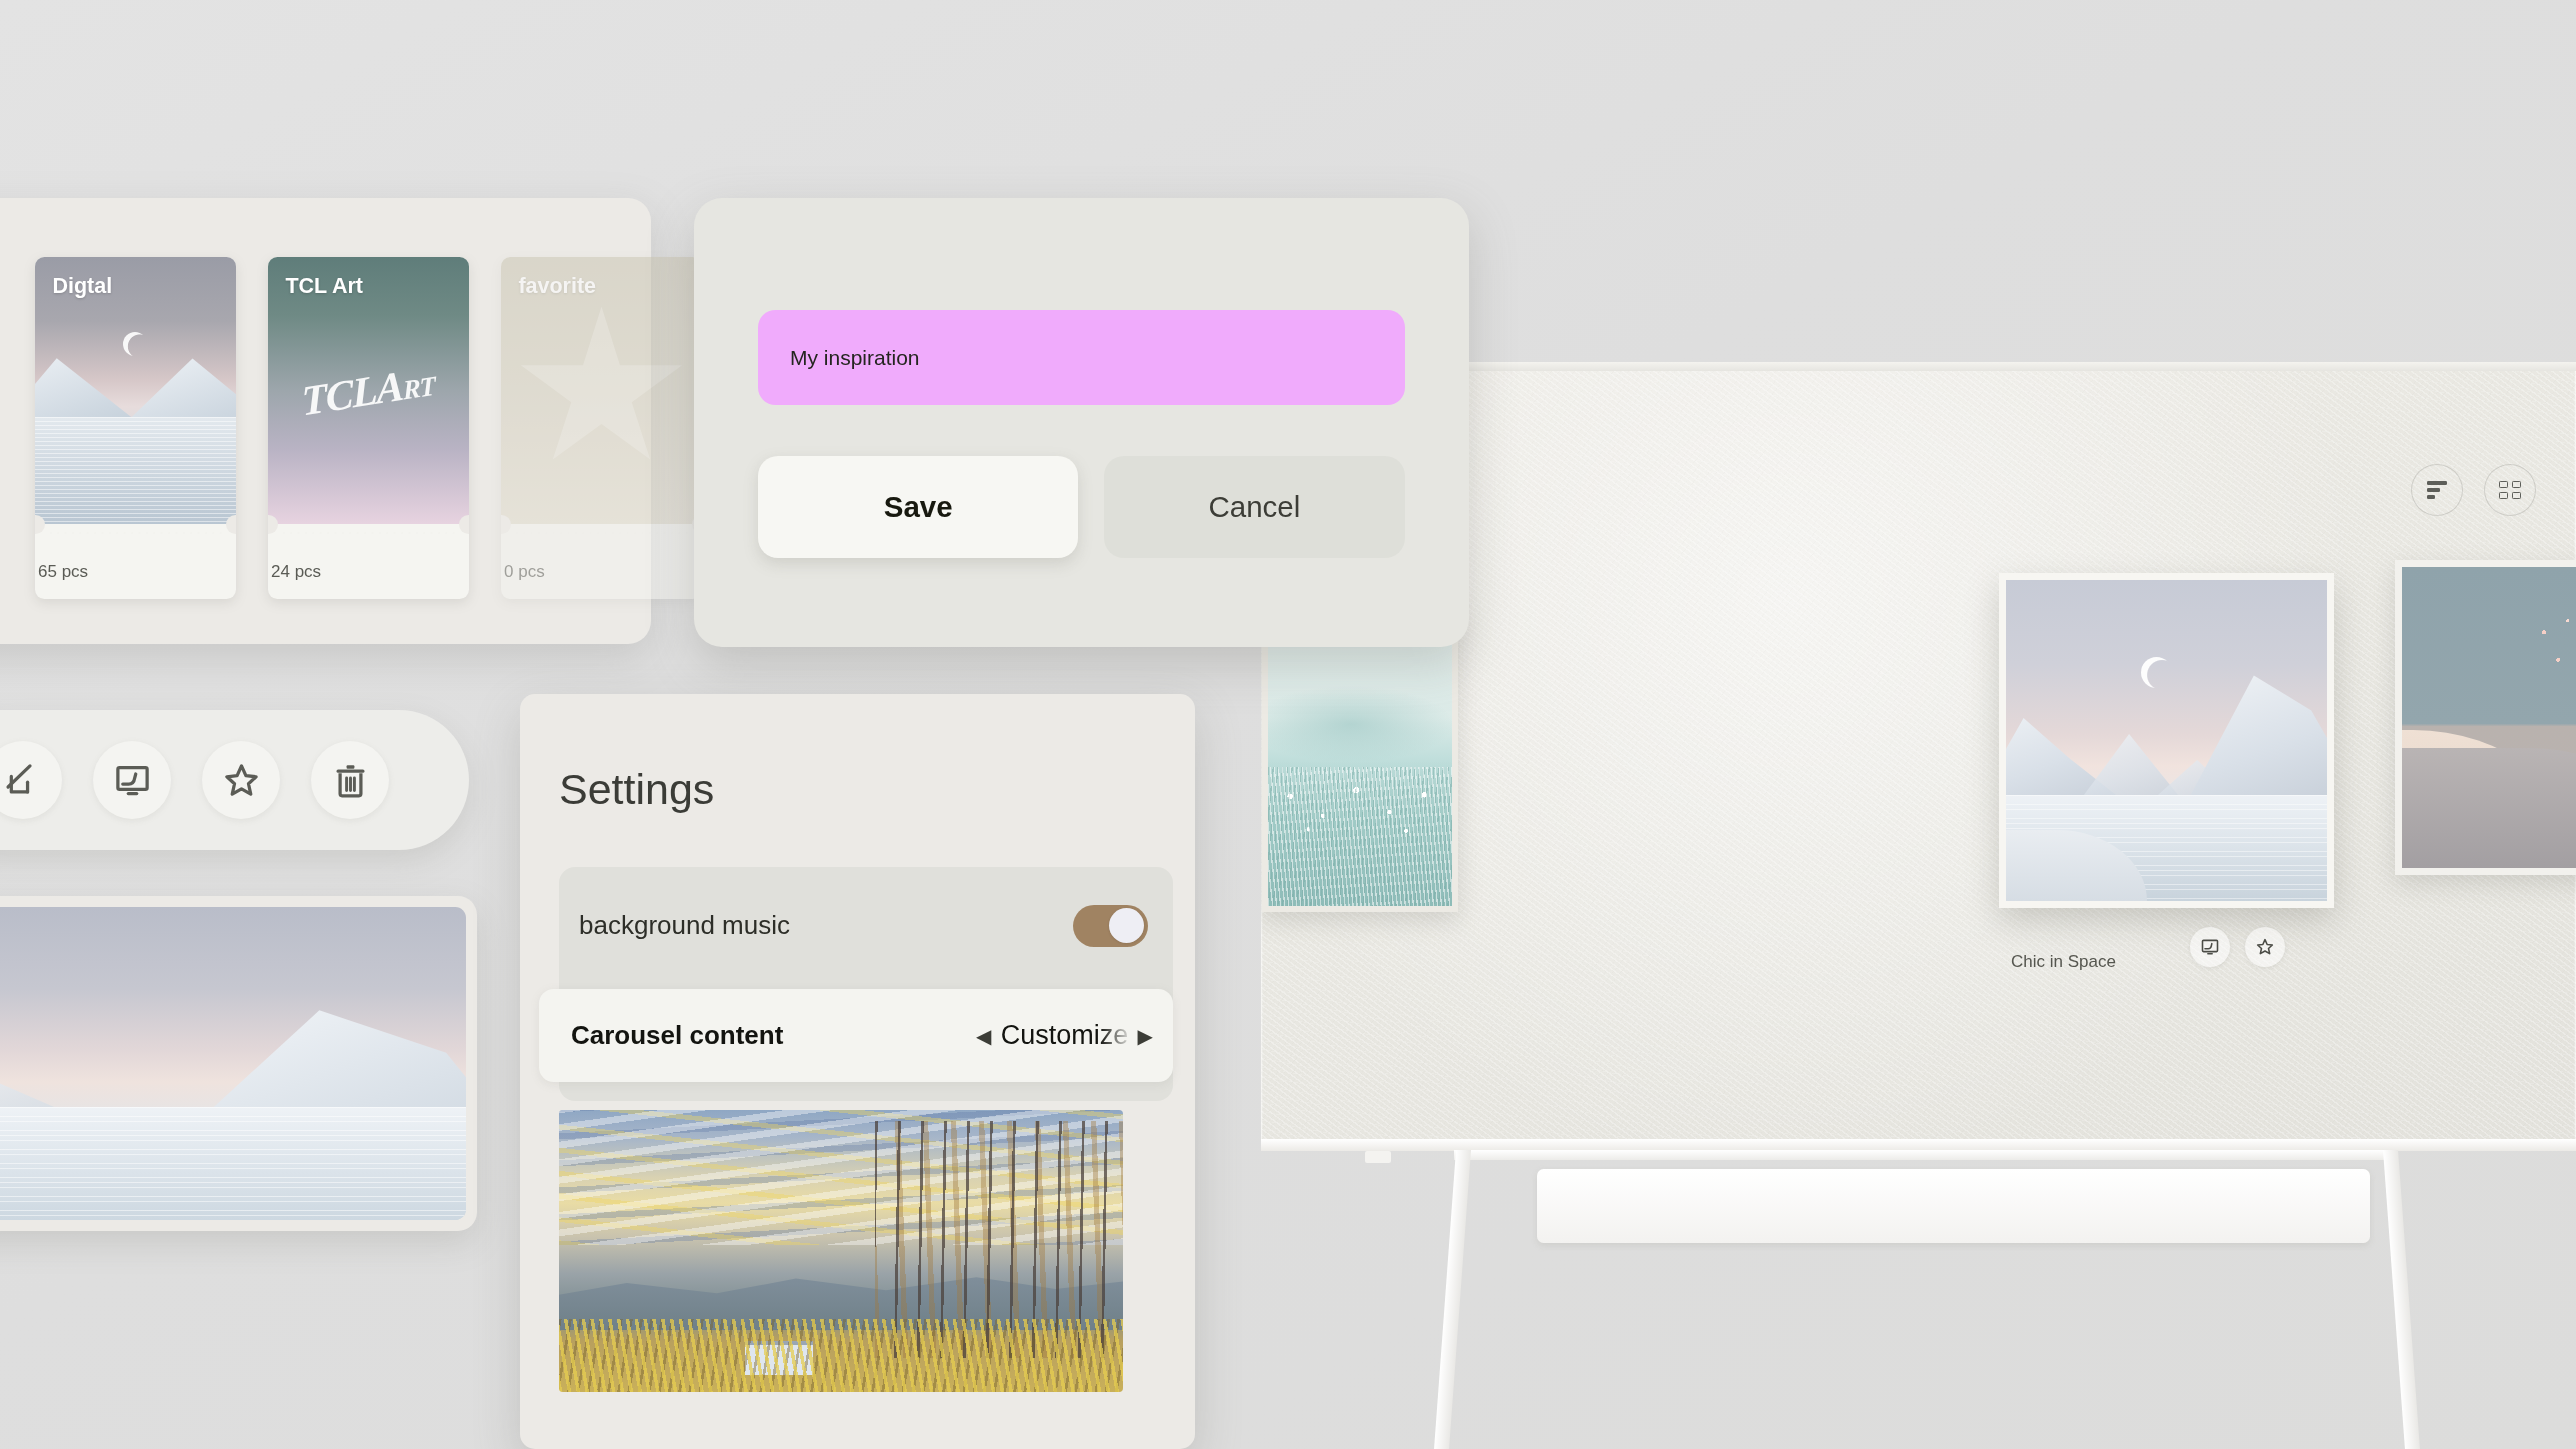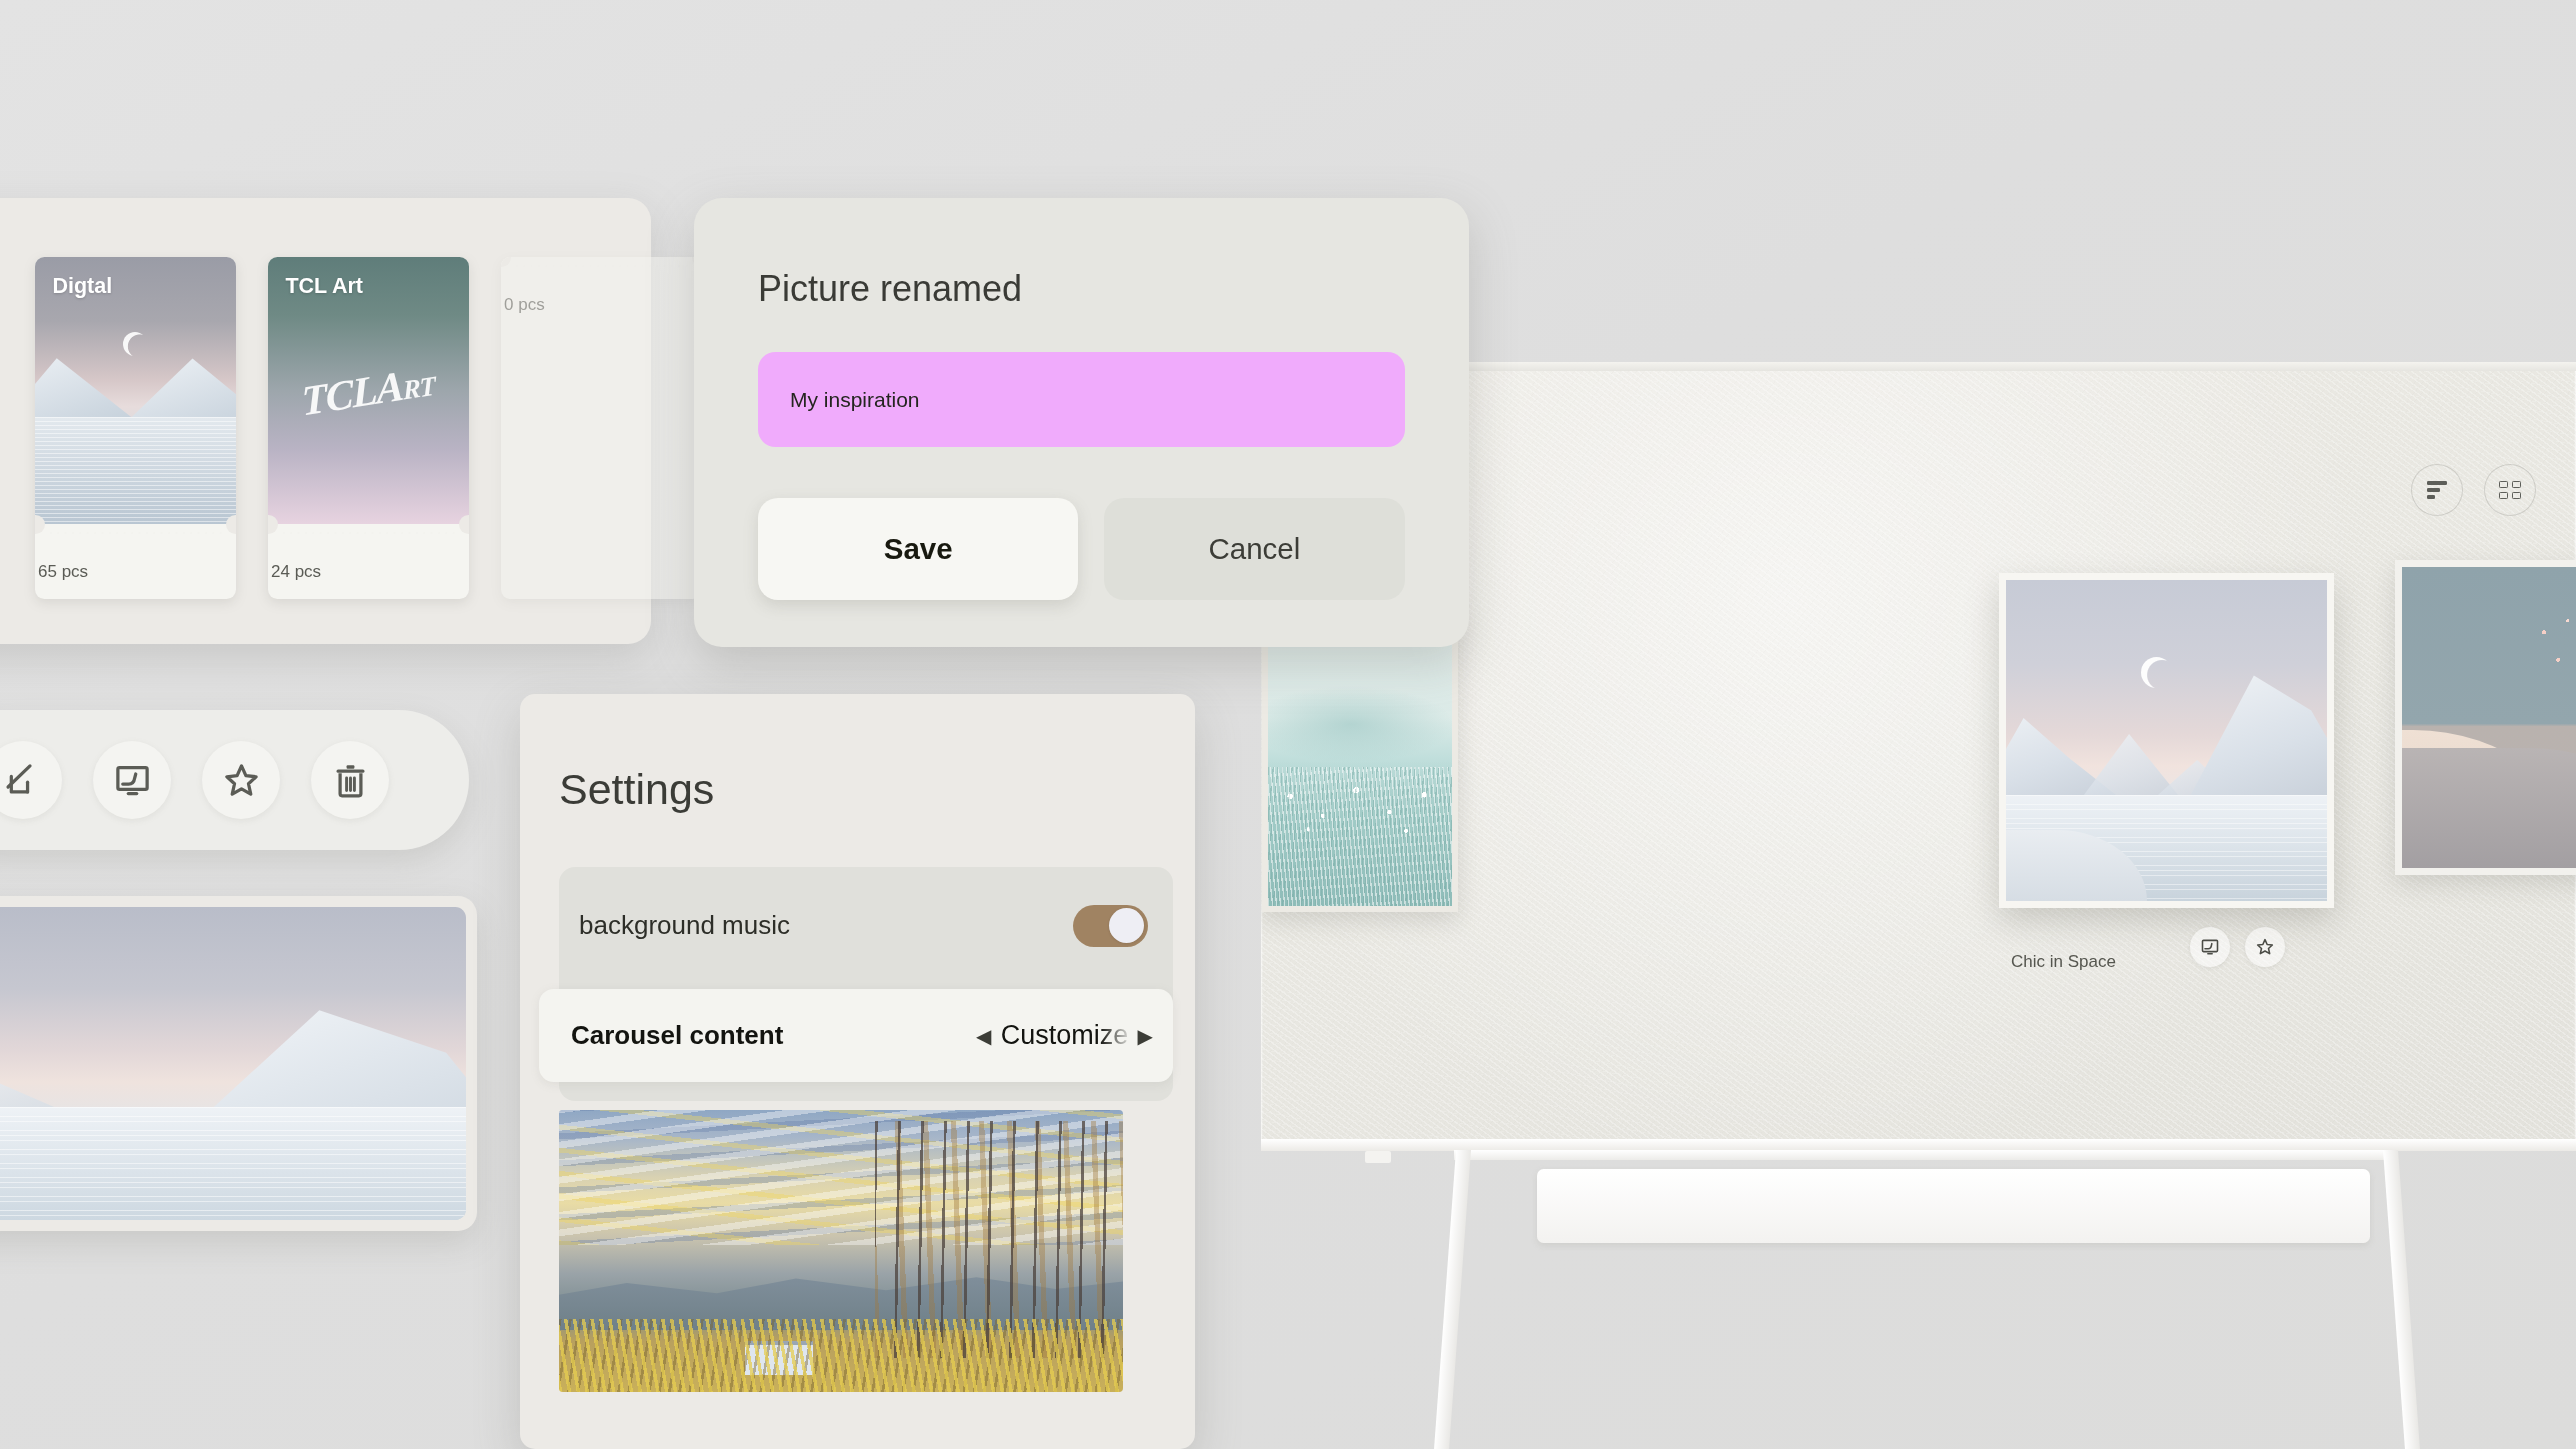--- a/index.html
+++ b/index.html
@@ -457,20 +457,24 @@
           <div class="tname">TCL Art</div>
         </div>
         <div class="perf">
           <div class="notch l"></div>
             <div class="notch r"></div>
         </div>
         <div class="count">24 pcs</div>
       </div>
 
       <div class="ticket faded">
+        <div class="thumb th-fav">
+          <div class="bigstar"></div>
+          <div class="tname">favorite</div>
+        </div>
         <div class="perf">
           <div class="notch l"></div>
             <div class="notch r"></div>
         </div>
         <div class="count">0 pcs</div>
       </div>
 
     </div>
   </div>
 
@@ -507,21 +511,20 @@
   <div class="preview-frame">
     <div class="inner">
       <div class="pmoon"></div>
       <div class="pmt pmtA"></div>
       <div class="pmt pmtB"></div>
       <div class="pwater"></div>
     </div>
   </div>
 
   <div class="rename-modal">
-    <div class="rename-title">Picture renamed</div>
     <div class="rename-input" placeholder="Enter picture name">My inspiration</div>
     <div class="rename-btns">
       <div class="btn btn-save">Save</div>
       <div class="btn btn-cancel">Cancel</div>
     </div>
   </div>
 
   <div class="settings-panel">
     <div class="settings-title">Settings</div>
 

